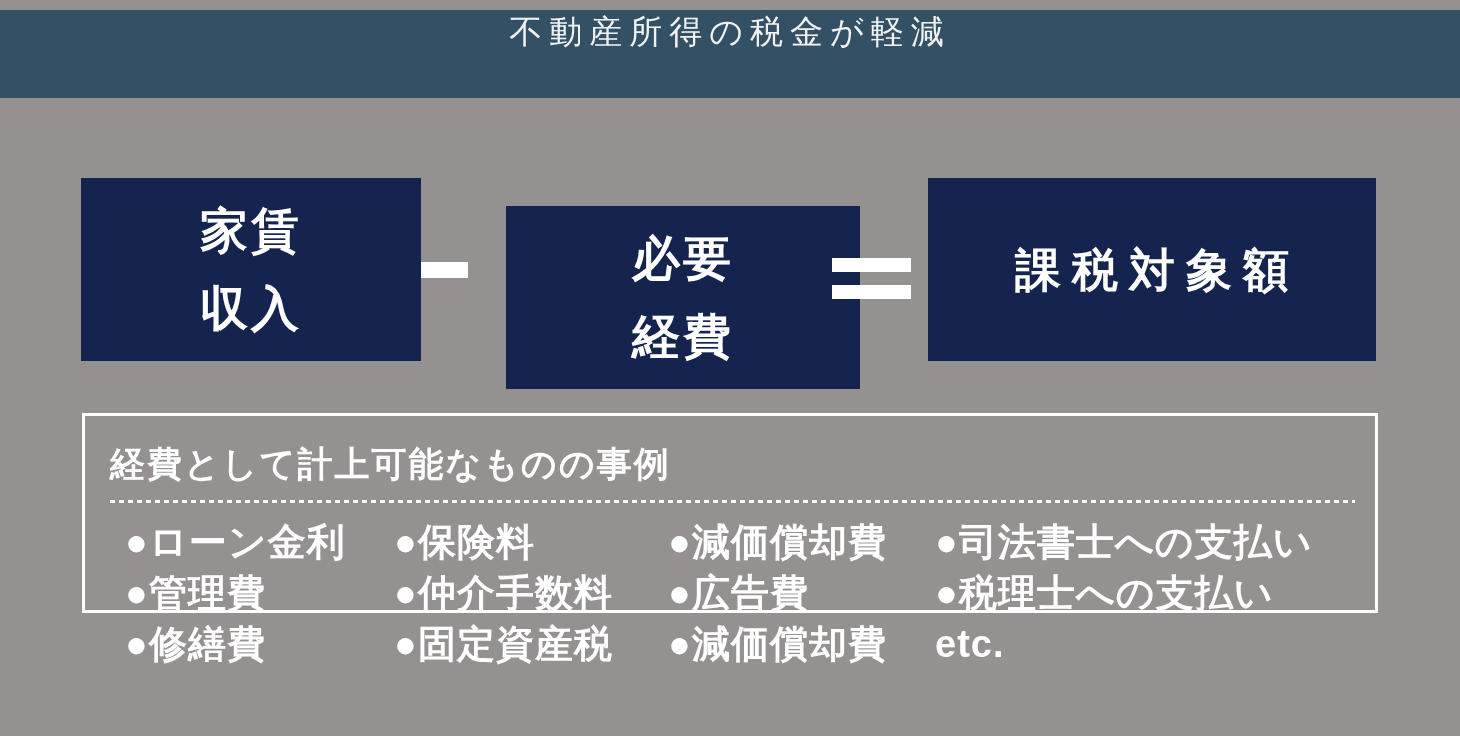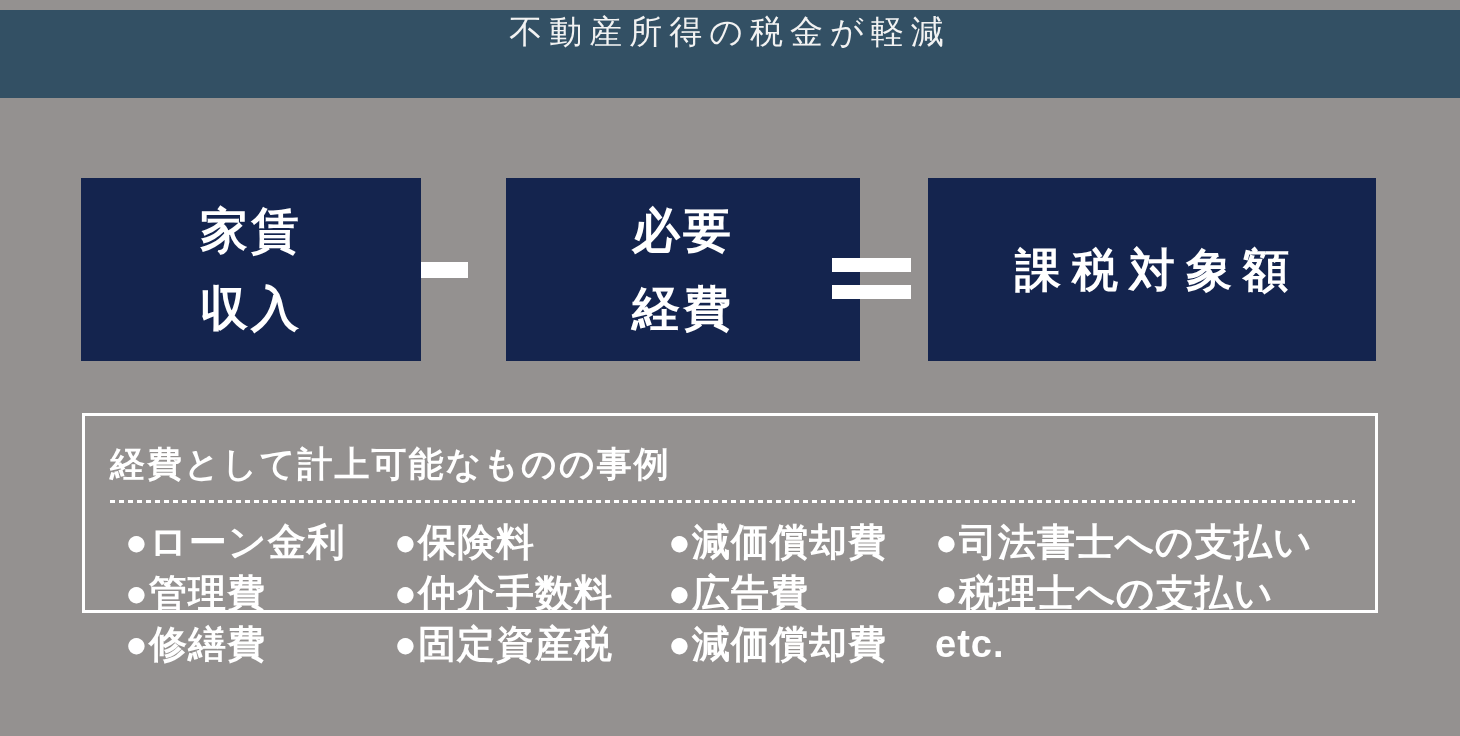--- a/index.html
+++ b/index.html
@@ -43,21 +43,21 @@
     height: 183px;
     background: var(--navy-box, #14244E);
     display: flex;
     flex-direction: column;
     align-items: center;
     justify-content: center;
     color: #ffffff;
     font-weight: bold;
   }
   .eq-box.box1 { left: 81px;  width: 340px; }
-  .eq-box.box2 { left: 506px; width: 354px; }
+  .eq-box.box2 { left: 506px; width: 354px; margin-top: 28px; }
   .eq-box.box3 { left: 928px; width: 448px; }
   .eq-line {
     font-size: 48px;
     line-height: 78px;
     letter-spacing: 3px;
     white-space: nowrap;
   }
   .eq-line.single {
     font-size: 46px;
     line-height: 1;

